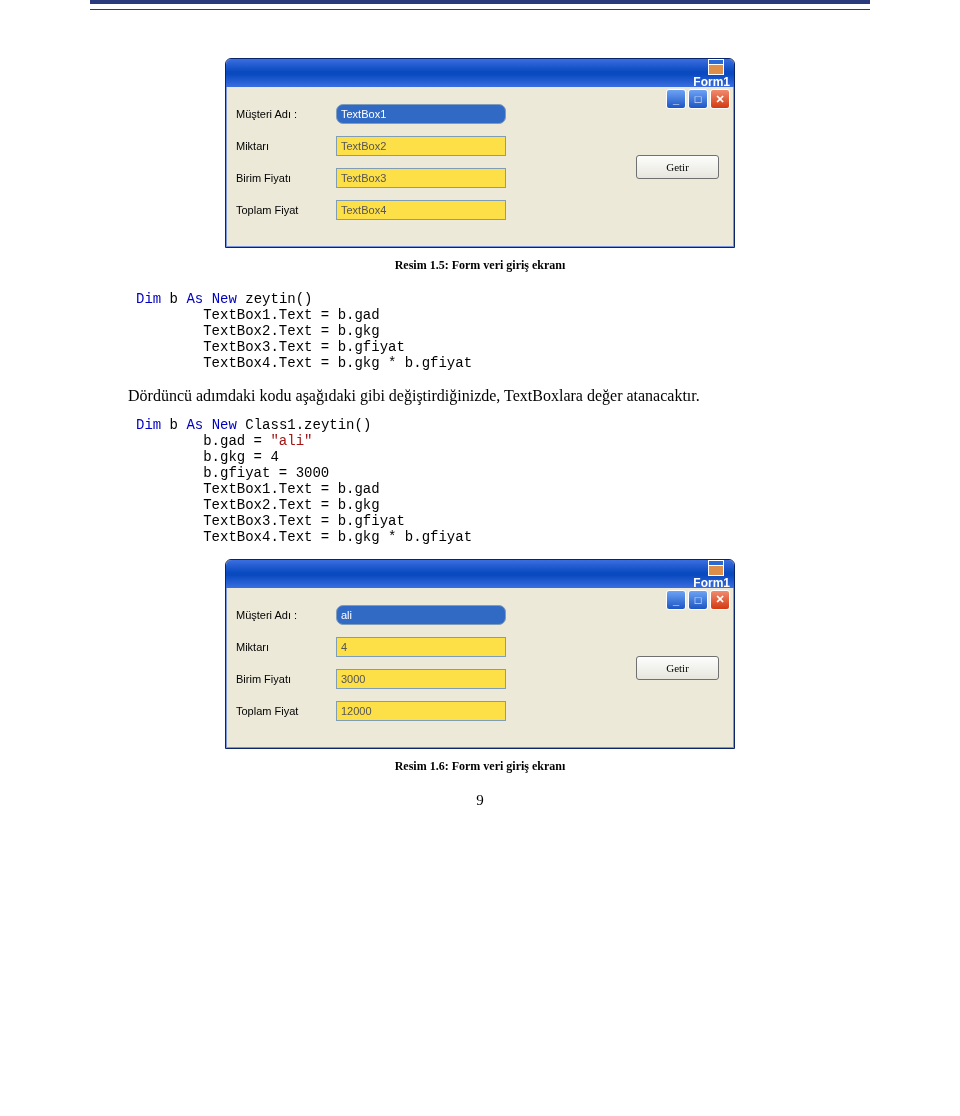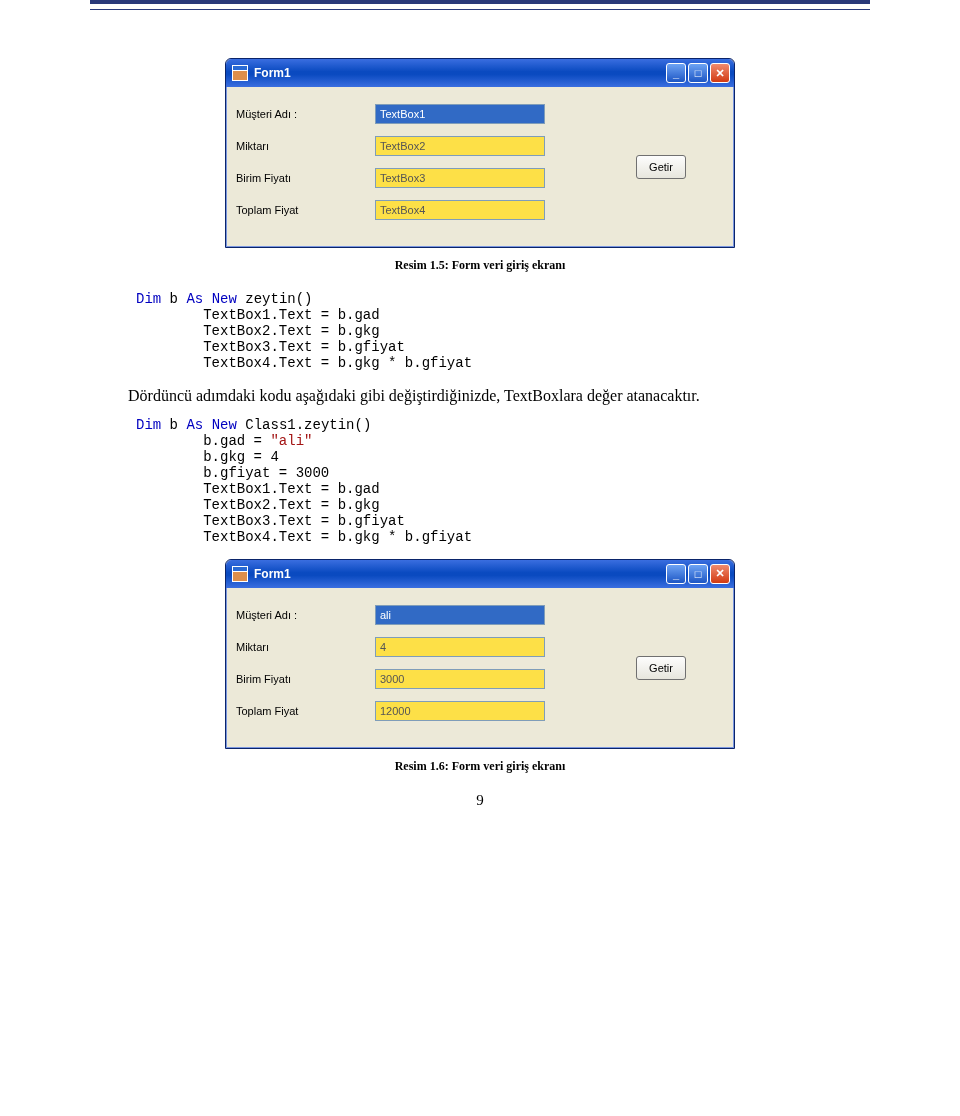--- a/index.html
+++ b/index.html
@@ -27,26 +27,27 @@
     margin:0 auto 6px;
     border:1px solid #0a246a;
     border-radius:6px 6px 0 0;
     background:#ece9d8;
     font-family: Tahoma, sans-serif;
     font-size:11px;
     box-shadow:0 0 0 1px #7a96df inset;
   }
   .xp-title {
     display:flex;
-    align-items:center;
+    align-items:flex-end;
     height:28px;
     background:linear-gradient(#3a6ee0,#0a4ac0 45%,#0a4ac0 55%,#3a6ee0);
     border-radius:6px 6px 0 0;
     color:#fff;
     padding:0 4px 0 6px;
+    flex-direction:column;
   }
   .xp-title .icon {
     width:16px; height:16px;
     margin-right:6px;
     display:flex;
     flex-direction:column;
   }
   .xp-title .icon .bar1{height:6px;background:#2a6ad4;border:1px solid #fff;}
   .xp-title .icon .bar2{height:10px;background:#dd8e4a;border:1px solid #fff;border-top:none;}
   .xp-title .title-text { font-weight:bold; font-size:12px; flex:1; }
@@ -55,37 +56,38 @@
     width:20px; height:20px;
     border:1px solid #fff;
     border-radius:3px;
     display:flex; align-items:center; justify-content:center;
     font-size:11px; font-weight:bold; color:#fff;
     background:linear-gradient(#6da3f4,#1d56c4);
   }
   .xp-btn.close { background:linear-gradient(#f08b6e,#d23a12); }
   .xp-client { padding:14px 10px 18px; }
   .row { display:flex; align-items:center; height:26px; margin-bottom:6px; }
-  .lbl { width:139px; color:#000; }
+  .lbl { width:100px; color:#000; }
   .field {
     width:170px; height:20px;
     border:1px solid #7f9db9;
     background:#fde047;
     padding:0 4px;
     display:flex; align-items:center;
     color:#555;
   }
-  .field.sel { background:#316ac5; color:#fff; }
+  .field.sel { background:#316ac5; color:#fff;border-radius:7px; }
   .getir-btn {
-    width:50px; height:24px;
+    width:83px; height:24px;
     border:1px solid #707070;
     background:linear-gradient(#fdfdfd,#e7e6dd);
     border-radius:3px;
     display:flex; align-items:center; justify-content:center;
     font-size:11px;
+    font-family:Liberation Serif, serif;
   }
 
   
   .caption {
     text-align:center; font-weight:bold;
     margin:10px 0 18px;
     font-family:"Times New Roman",serif;
     font-size:12px;
     color:#000;
   }

